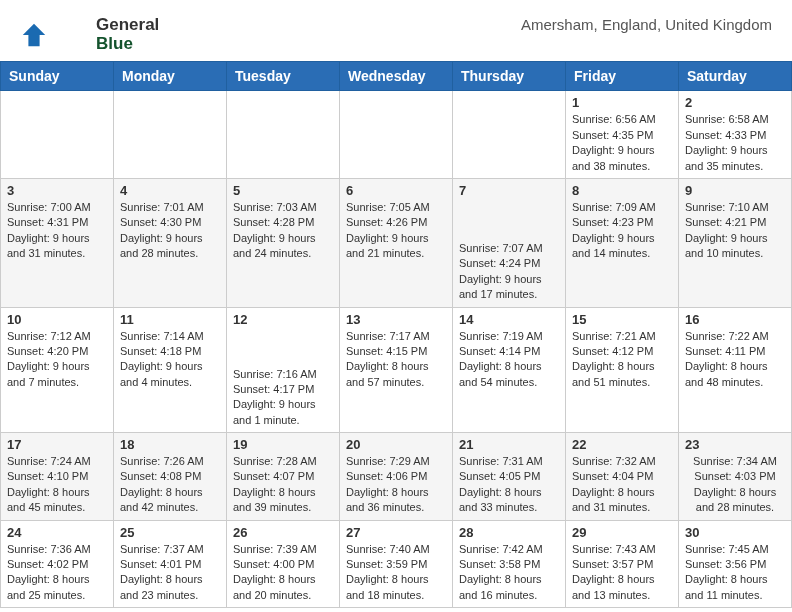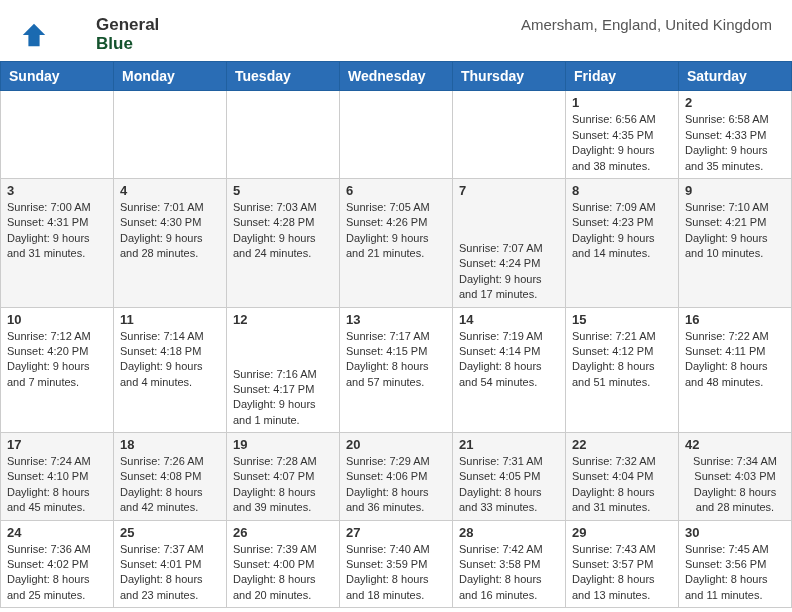--- a/index.html
+++ b/index.html
@@ -233,21 +233,21 @@
 Sunset: 4:05 PM
 Daylight: 8 hours and 33 minutes.</div>
         </td>
         <td>
           <span class="day-number">22</span>
           <div class="day-info" style="white-space: pre-line;">Sunrise: 7:32 AM
 Sunset: 4:04 PM
 Daylight: 8 hours and 31 minutes.</div>
         </td>
         <td>
-          <span class="day-number">42</span>
+          <span class="day-number">23</span>
           <div class="day-info" style="white-space: pre-line; text-align: center;">Sunrise: 7:34 AM
 Sunset: 4:03 PM
 Daylight: 8 hours and 28 minutes.</div>
         </td>
       </tr>
       <tr>
         <td>
           <span class="day-number">24</span>
           <div class="day-info" style="white-space: pre-line;">Sunrise: 7:36 AM
 Sunset: 4:02 PM

